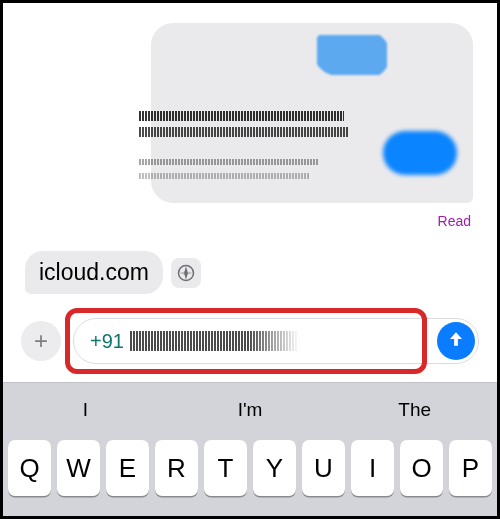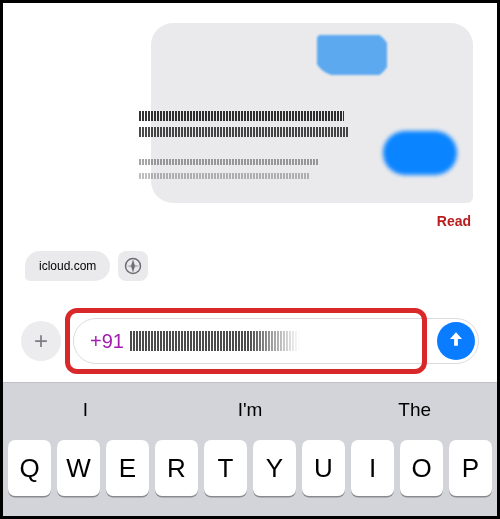--- a/index.html
+++ b/index.html
@@ -62,39 +62,39 @@
     background: #0a84ff;
     border-radius: 22px;
     filter: blur(2px);
   }
 
   .read-status {
     position: absolute;
     right: 26px;
     top: 210px;
     font-size: 14px;
-    font-weight: 700;
-    color: #b91c1c;
+    font-weight: 400;
+    color: #a21caf;
   }
 
   
   .link-row {
     position: absolute;
     left: 22px;
     top: 248px;
     display: flex;
     align-items: center;
     gap: 8px;
   }
   .link-pill {
     background: #eaeaec;
     border-radius: 18px;
     border-bottom-left-radius: 6px;
     padding: 8px 14px;
-    font-size: 12px;
+    font-size: 23px;
     color: #000;
   }
   .link-icon {
     width: 30px; height: 30px;
     border-radius: 8px;
     background: #eaeaec;
     display: flex; align-items: center; justify-content: center;
   }
   .link-icon svg { width: 18px; height: 18px; }
 
@@ -125,21 +125,21 @@
   .input-pill {
     width: 100%;
     height: 100%;
     border: 1px solid #dcdce0;
     border-radius: 23px;
     background: #fff;
     display: flex;
     align-items: center;
     padding: 0 44px 0 16px;
     font-size: 20px;
-    color: #a21caf;
+    color: #0f766e;
   }
   .input-scribble {
     margin-left: 6px;
     width: 170px; height: 20px;
     background: repeating-linear-gradient(90deg,#000 0 2px,transparent 2px 3px);
     filter: blur(.6px);
     opacity: .7;
     mask: linear-gradient(90deg,#000 70%,transparent);
     -webkit-mask: linear-gradient(90deg,#000 70%,transparent);
   }

